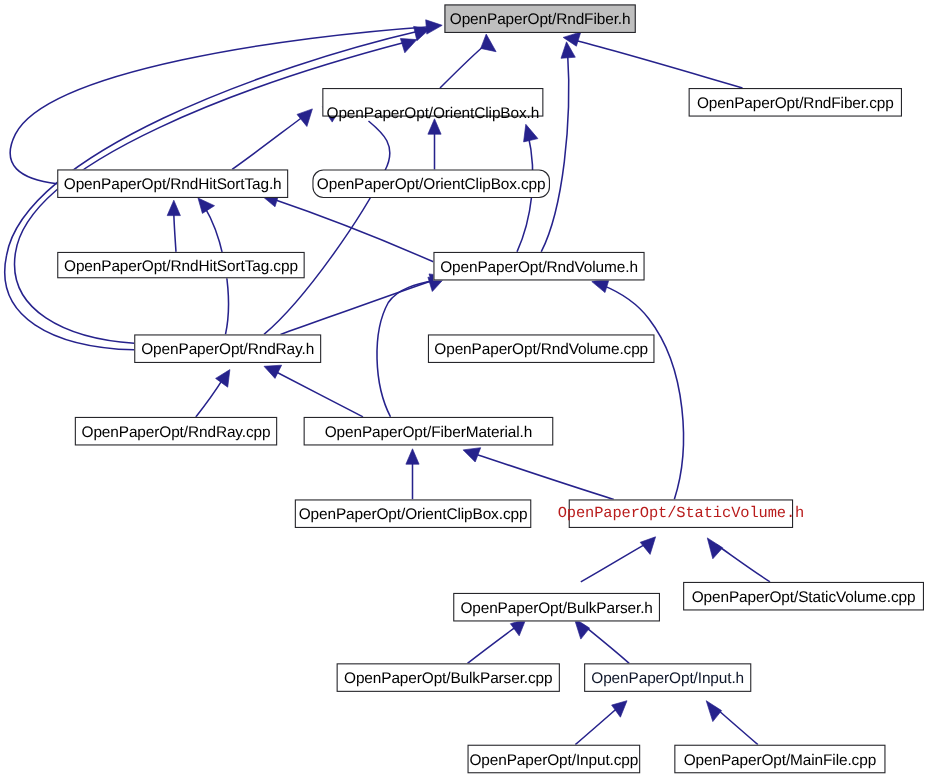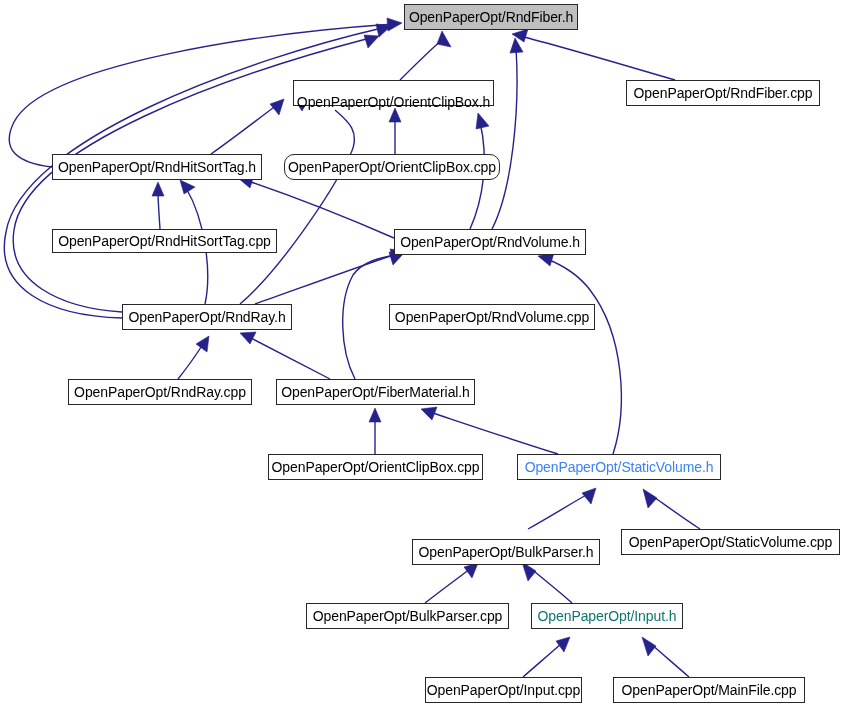--- a/index.html
+++ b/index.html
@@ -137,40 +137,40 @@
       </div>
       <div class="node-box" style="left: 122px; top: 304px; width: 170px; height: 26px; border-color: rgb(38, 38, 43); background: rgb(255, 255, 255);">
         <span class="node-label" style="color: rgb(0, 0, 0);">OpenPaperOpt/RndRay.h</span>
       </div>
       <div class="node-box" style="left: 389px; top: 304px; width: 206px; height: 26px; border-color: rgb(38, 38, 43); background: rgb(255, 255, 255);">
         <span class="node-label" style="color: rgb(0, 0, 0);">OpenPaperOpt/RndVolume.cpp</span>
       </div>
       <div class="node-box" style="left: 68px; top: 379px; width: 184px; height: 26px; border-color: rgb(38, 38, 43); background: rgb(255, 255, 255);">
         <span class="node-label" style="color: rgb(0, 0, 0);">OpenPaperOpt/RndRay.cpp</span>
       </div>
-      <div class="node-box" style="left: 276px; top: 379px; width: 199px; height: 26px; border-color: rgb(38, 38, 43); background: rgb(255, 255, 255);">
+      <div class="node-box" style="left: 276px; top: 379px; width: 227px; height: 26px; border-color: rgb(38, 38, 43); background: rgb(255, 255, 255);">
         <span class="node-label" style="color: rgb(0, 0, 0);">OpenPaperOpt/FiberMaterial.h</span>
       </div>
       <div class="node-box" style="left: 268px; top: 454px; width: 215px; height: 26px; border-color: rgb(38, 38, 43); background: rgb(255, 255, 255);">
         <span class="node-label" style="color: rgb(0, 0, 0);">OpenPaperOpt/OrientClipBox.cpp</span>
       </div>
       <div class="node-box" style="left: 517px; top: 454px; width: 204px; height: 26px; border-color: rgb(38, 38, 43); background: rgb(255, 255, 255);">
-        <span class="node-label" style="color: #3b82f6;">OpenPaperOpt/StaticVolume.h</span>
+        <span class="node-label" style="color: #b91c1c; font-family: Liberation Mono, monospace;">OpenPaperOpt/StaticVolume.h</span>
       </div>
       <div class="node-box" style="left: 412px; top: 529px; width: 188px; height: 26px; border-color: rgb(38, 38, 43); background: rgb(255, 255, 255); margin-top: 10px;">
         <span class="node-label" style="color: rgb(0, 0, 0);">OpenPaperOpt/BulkParser.h</span>
       </div>
       <div class="node-box" style="left: 621px; top: 529px; width: 219px; height: 26px; border-color: rgb(38, 38, 43); background: rgb(255, 255, 255);">
         <span class="node-label" style="color: rgb(0, 0, 0);">OpenPaperOpt/StaticVolume.cpp</span>
       </div>
       <div class="node-box" style="left: 306px; top: 603px; width: 203px; height: 26px; border-color: rgb(38, 38, 43); background: rgb(255, 255, 255);">
         <span class="node-label" style="color: rgb(0, 0, 0);">OpenPaperOpt/BulkParser.cpp</span>
       </div>
       <div class="node-box" style="left: 531px; top: 603px; width: 152px; height: 26px; border-color: rgb(38, 38, 43); background: rgb(255, 255, 255);">
-        <span class="node-label" style="color: #0f766e;">OpenPaperOpt/Input.h</span>
+        <span class="node-label" style="color: #0f172a;">OpenPaperOpt/Input.h</span>
       </div>
       <div class="node-box" style="left: 425px; top: 677px; width: 157px; height: 26px; border-color: rgb(38, 38, 43); background: rgb(255, 255, 255);">
         <span class="node-label" style="color: rgb(0, 0, 0);">OpenPaperOpt/Input.cpp</span>
       </div>
       <div class="node-box" style="left: 613px; top: 677px; width: 192px; height: 26px; border-color: rgb(38, 38, 43); background: rgb(255, 255, 255);">
         <span class="node-label" style="color: rgb(0, 0, 0);">OpenPaperOpt/MainFile.cpp</span>
       </div>
     </div>
 </div>
 

